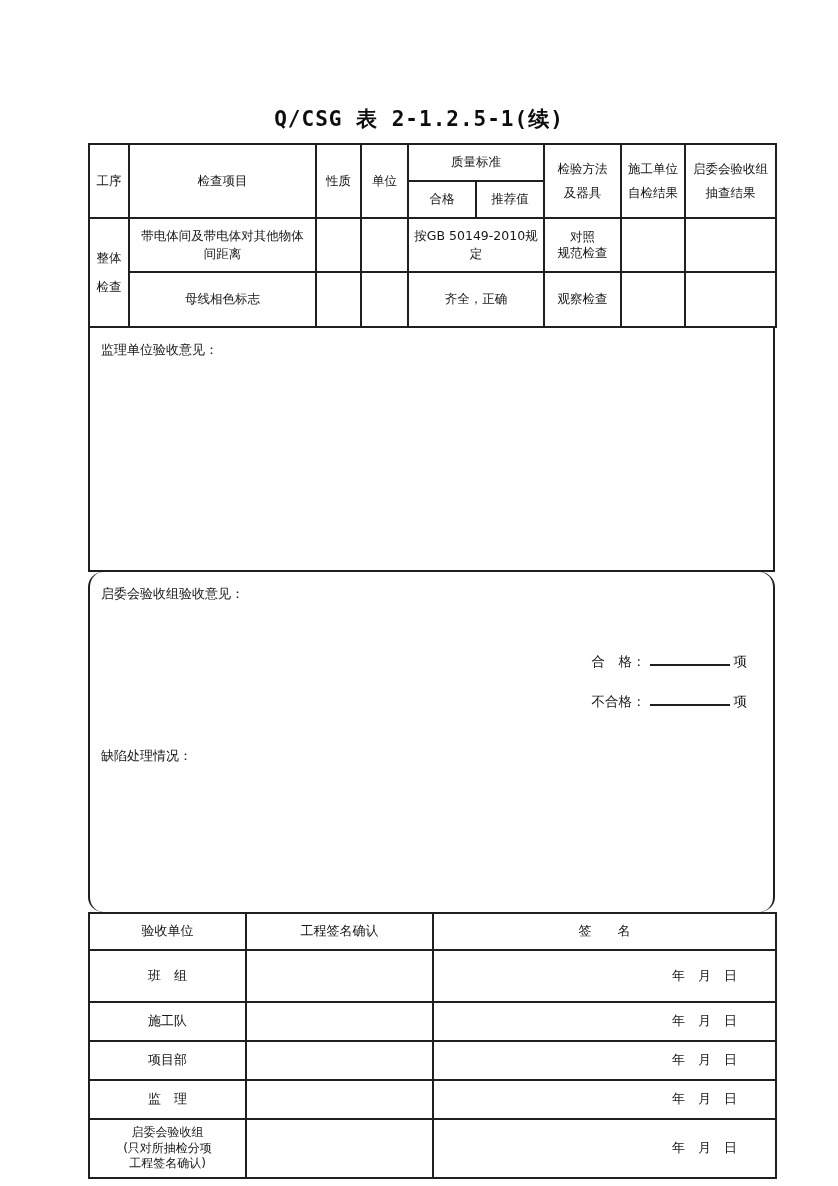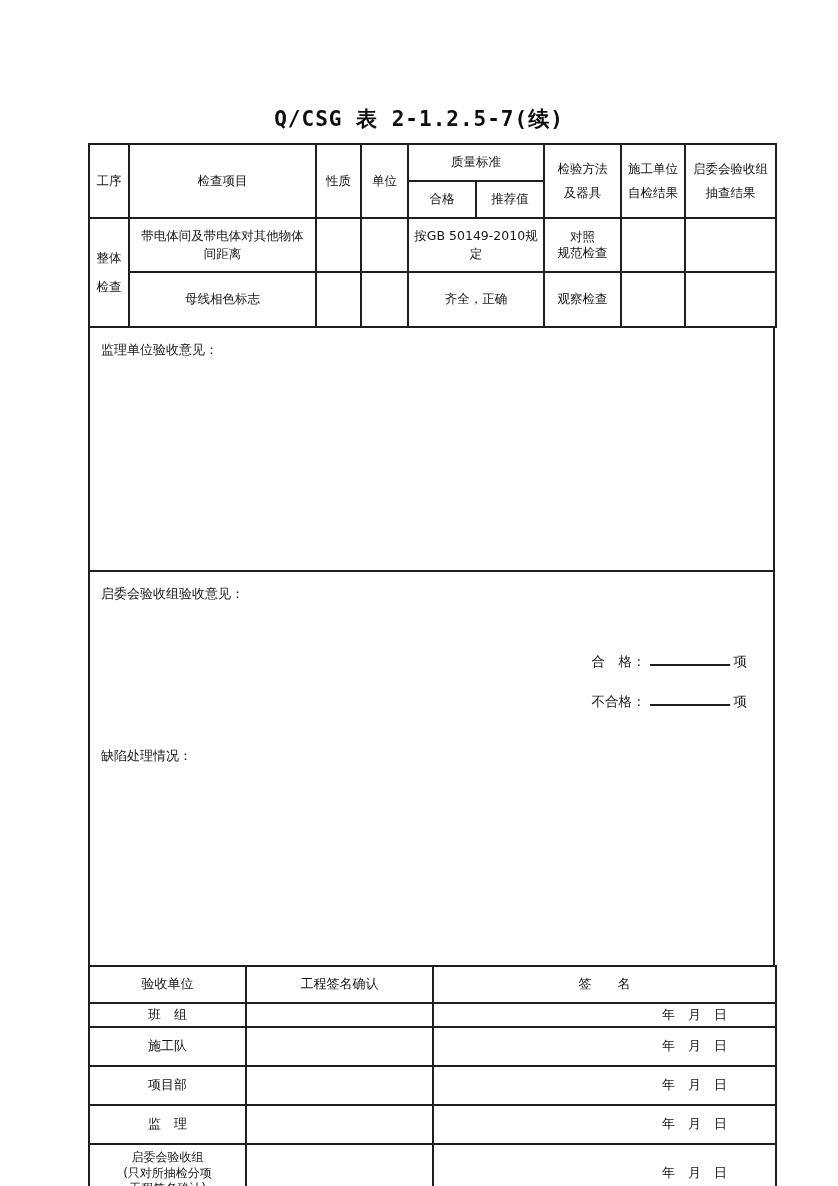--- a/index.html
+++ b/index.html
@@ -41,21 +41,21 @@
   .sec {
     border-left:2px solid #1f1f1f;
     border-right:2px solid #1f1f1f;
     border-bottom:2px solid #1f1f1f;
     position:relative;
     width:687px;
     font-size:13px;
     color:#161616;
   }
   .sec-supervisor { height:244px; }
-  .sec-committee  { height:393px; border-bottom:none; }
+  .sec-committee  { height:340px; border-bottom:none;border-radius:15px; }
   .sec-label { position:absolute; left:11px; top:13px; font-size:13px; }
   .count-line { position:absolute; right:26px; white-space:nowrap; font-size:13.5px; }
   .count-qualified { top:79px; }
   .count-unqualified { top:119px; }
   .blank-underline {
     display:inline-block; width:80px; height:15px;
     border-bottom:2px solid #1f1f1f;
     margin:0 4px;
     vertical-align:baseline;
   }
@@ -63,29 +63,29 @@
 
   
   .signoff td {
     border:2px solid #1f1f1f;
     text-align:center; vertical-align:middle;
     font-size:13px; line-height:1.3;
     padding:1px 2px;
     white-space:pre-line;
     color:#161616;
   }
-  .signoff .sig-cell { text-align:right; padding-right:48px;margin-left:11px; }
+  .signoff .sig-cell { text-align:right; padding-right:38px;margin-left:11px; }
   .signoff .small { font-size:12px; }
 </style>
 </head>
 <body>
 
 <div class="page">
 
-  <div class="doc-title">Q/CSG 表 2-1.2.5-7(续)</div>
+  <div class="doc-title">Q/CSG 表 2-1.2.5-1(续)</div>
 
   <div class="form">
 
     <table class="insp">
       <colgroup>
         <col style="width:40px">
           <col style="width:187px">
           <col style="width:45px">
         <col style="width:47px">
           <col style="width:68px">
@@ -157,21 +157,21 @@
           <col style="width:187px">
           <col style="width:343px">
       </colgroup>
       <tbody>
           <tr>
         <td style="height:37px">验收单位</td>
         <td>工程签名确认</td>
         <td>签　　名</td>
       </tr>
       <tr>
-        <td style="height:24px">班　组</td>
+        <td style="height:52px">班　组</td>
         <td></td>
         <td class="sig-cell"><span>年　月　日</span></td>
       </tr>
       <tr>
         <td style="height:39px">施工队</td>
         <td></td>
         <td class="sig-cell"><span>年　月　日</span></td>
       </tr>
       <tr>
         <td style="height:39px">项目部</td>

